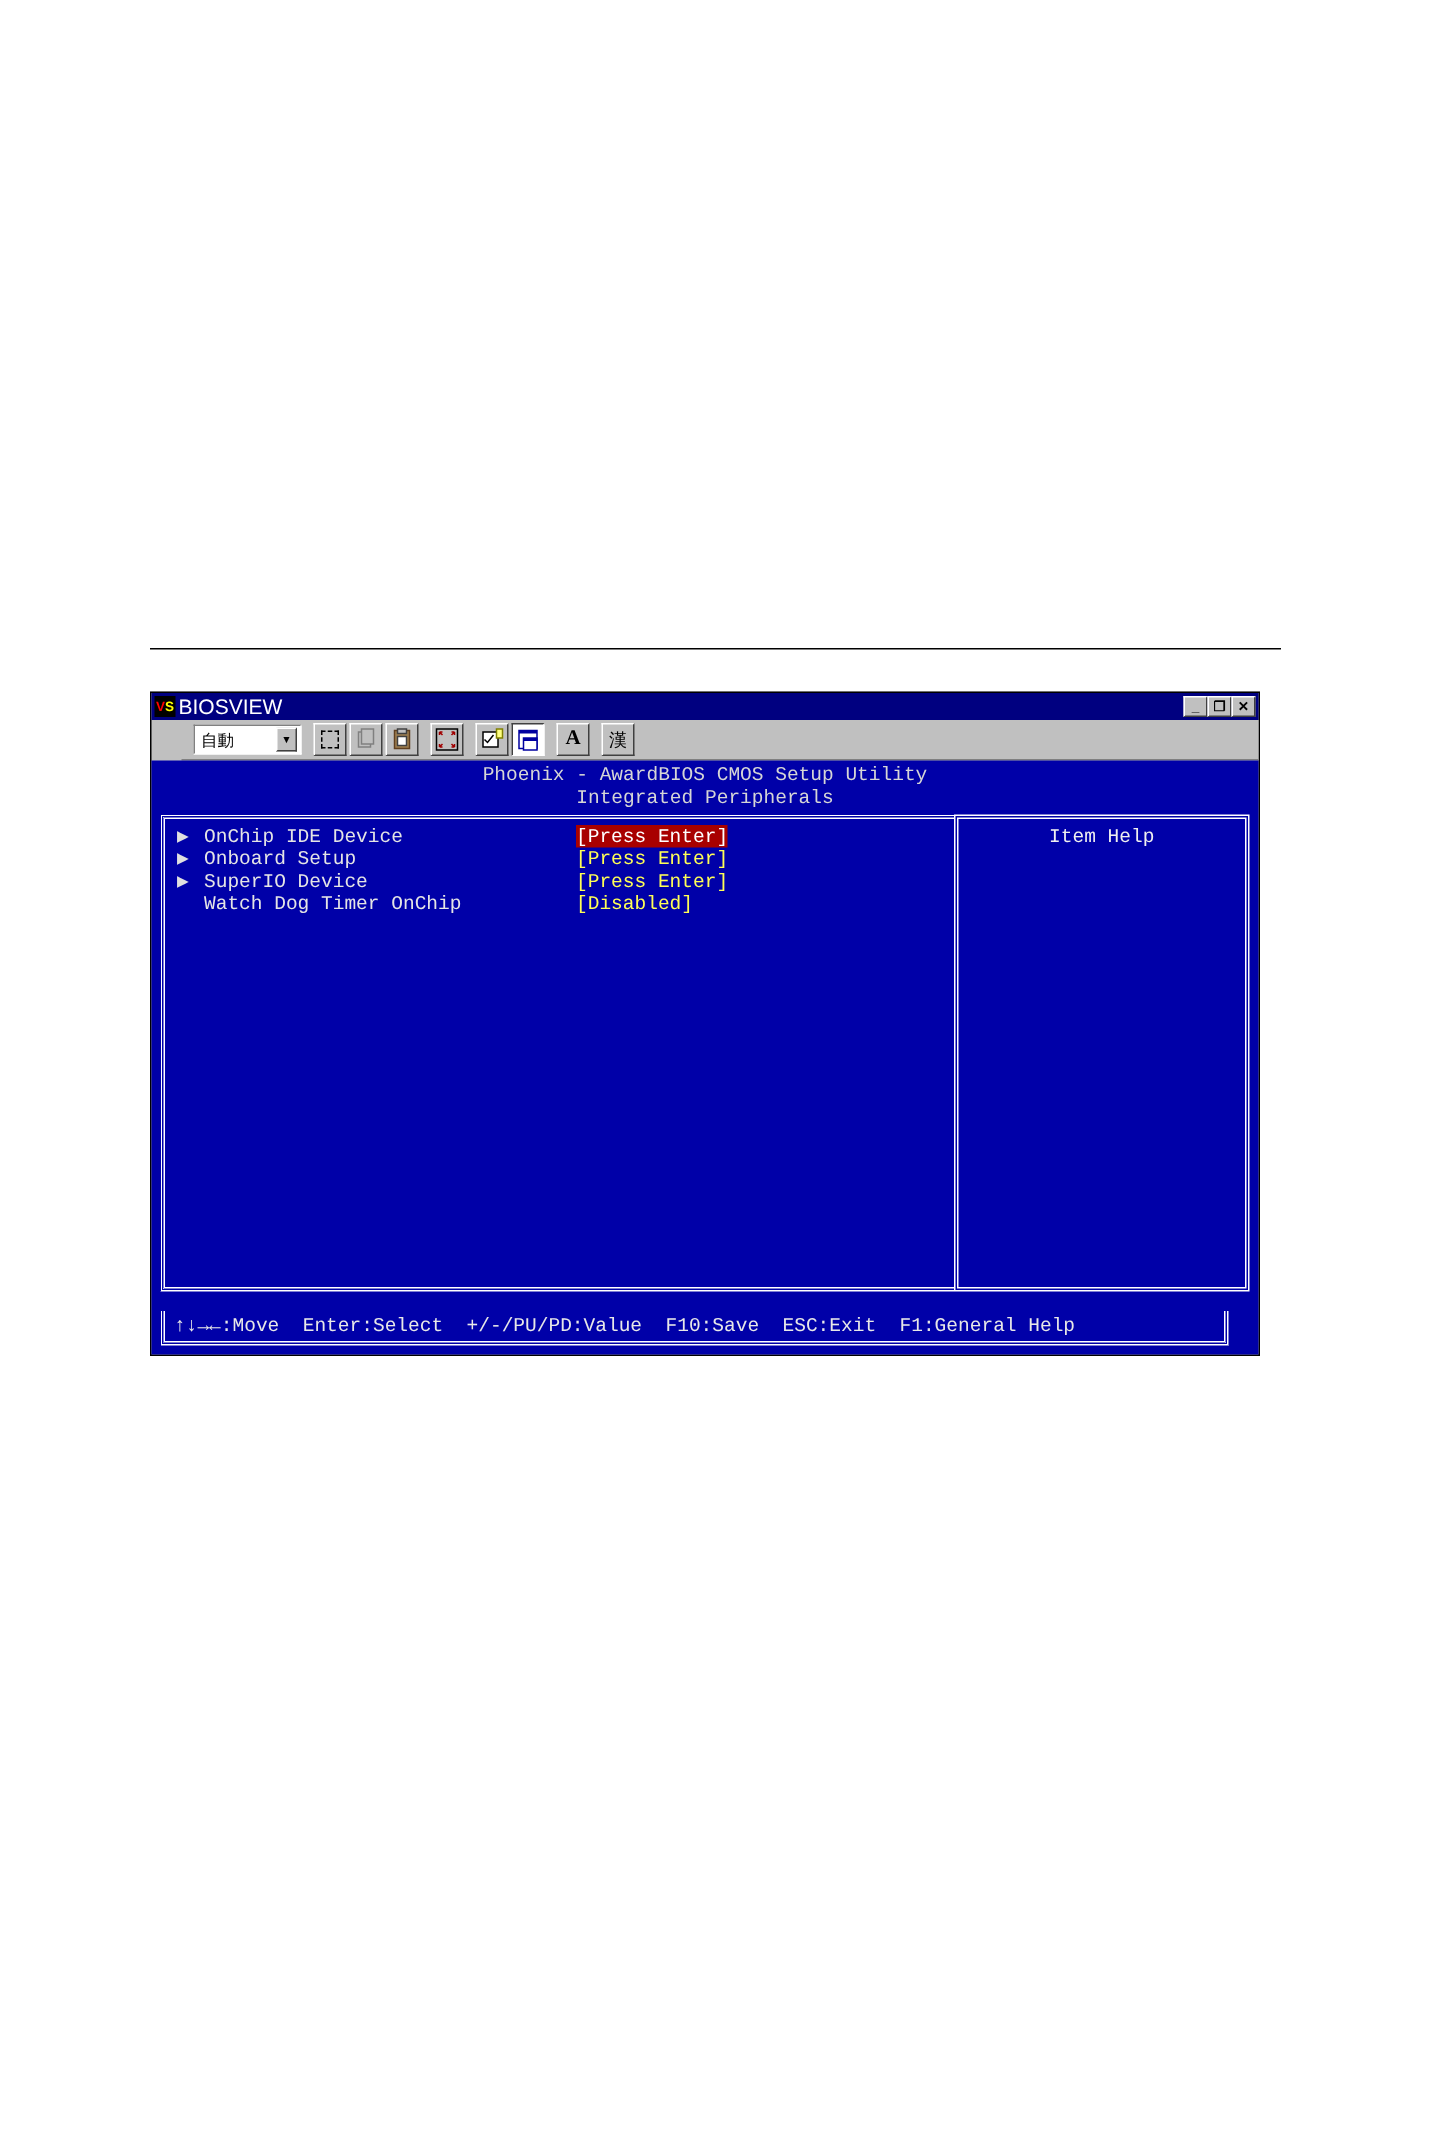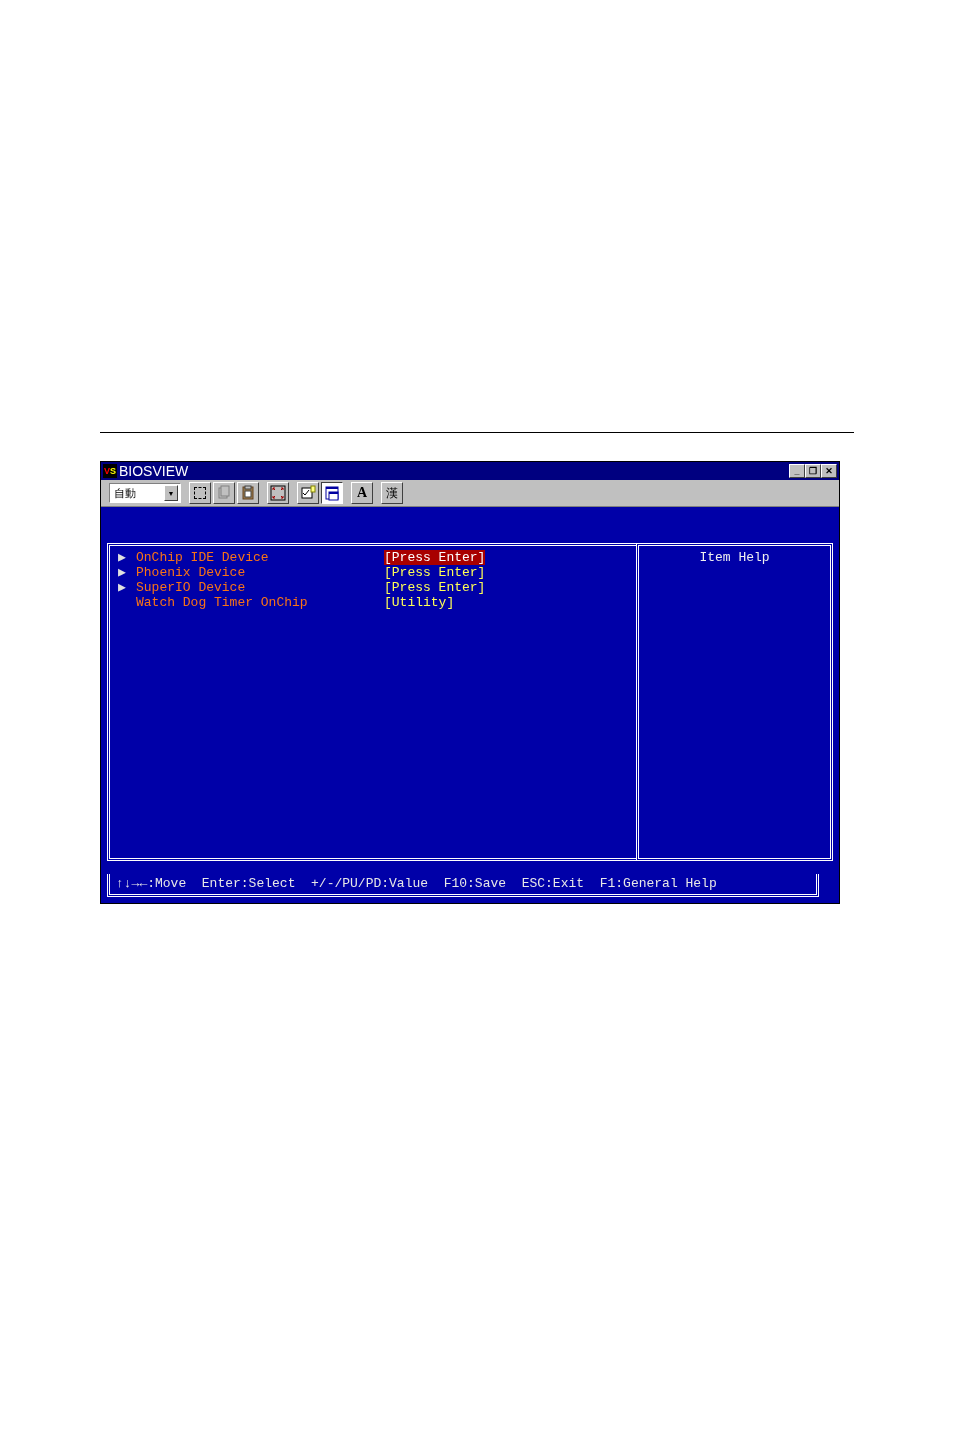--- a/index.html
+++ b/index.html
@@ -74,20 +74,21 @@
       line-height: 1;
       cursor: pointer;
     }
     .toolbar {
       background: #c0c0c0;
       padding: 2px;
       display: flex;
       align-items: center;
       gap: 2px;
       border-bottom: 1px solid #808080;
+      margin-left: 20px;
     }
     .tb-select {
       width: 72px;
       height: 20px;
       background: #fff;
       border: 1px solid;
       border-color: #808080 #fff #fff #808080;
       display: flex;
       align-items: center;
       justify-content: space-between;
@@ -165,21 +166,21 @@
       border-top: 3px double #fff;
       padding: 6px 10px;
       color: #e0e0e0;
     }
     .menu-row {
       display: flex;
       line-height: 15px;
       white-space: pre;
     }
     .menu-arrow { width: 18px; color: #e0e0e0; }
-    .menu-label { width: 248px; color: #f97316; }
+    .menu-label { width: 248px; color: #e5e5e5; }
     .menu-value { color: #ffff55; }
     .menu-value.selected { background: #a80000; color: #fff; }
     .bios-footer {
       position: absolute;
       bottom: 6px;
       left: 6px;
       right: 20px;
       border: 3px double #fff;
       border-top: none;
       padding: 2px 6px 3px;
@@ -267,42 +268,46 @@
     <div class="tb-btn">
       <span class="icon-font"></span>
     </div>
     <div class="tb-gap"></div>
     <div class="tb-btn">
       <span class="icon-cjk"></span>
     </div>
   </div>
 
   <div class="bios-screen">
+    <div class="bios-header">
+      <div>Phoenix - AwardBIOS CMOS Setup Utility</div>
+      <div>Integrated Peripherals</div>
+    </div>
 
     <div class="bios-main">
       <div class="bios-left">
         <div class="menu-row">
           <span class="menu-arrow">▶</span>
           <span class="menu-label">OnChip IDE Device</span>
           <span class="menu-value selected">[Press Enter]</span>
         </div>
         <div class="menu-row">
           <span class="menu-arrow">▶</span>
-          <span class="menu-label">Phoenix Device</span>
+          <span class="menu-label">Onboard Setup</span>
           <span class="menu-value">[Press Enter]</span>
         </div>
         <div class="menu-row">
           <span class="menu-arrow">▶</span>
           <span class="menu-label">SuperIO Device</span>
           <span class="menu-value">[Press Enter]</span>
         </div>
         <div class="menu-row">
           <span class="menu-arrow"></span>
           <span class="menu-label">Watch Dog Timer OnChip</span>
-          <span class="menu-value">[Utility]</span>
+          <span class="menu-value">[Disabled]</span>
         </div>
       </div>
       <div class="bios-right">
         <div class="bios-right-title">Item Help</div>
       </div>
     </div>
 
     <div class="bios-footer"><div>↑↓→←:Move  Enter:Select  +/-/PU/PD:Value  F10:Save  ESC:Exit  F1:General Help</div></div>
   </div>
 </div>

